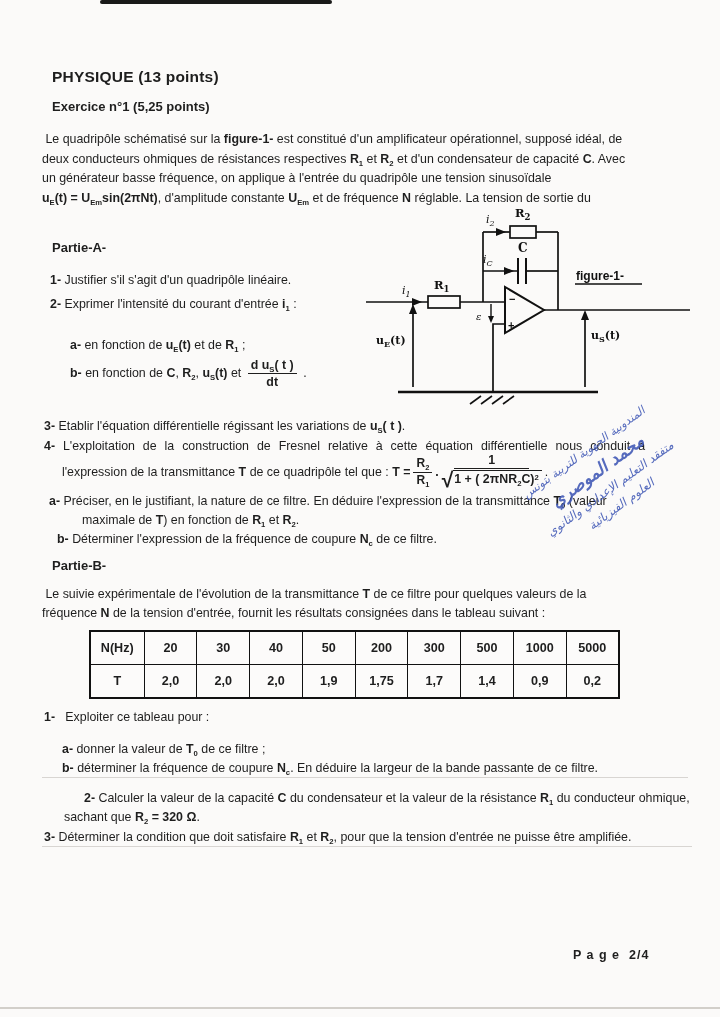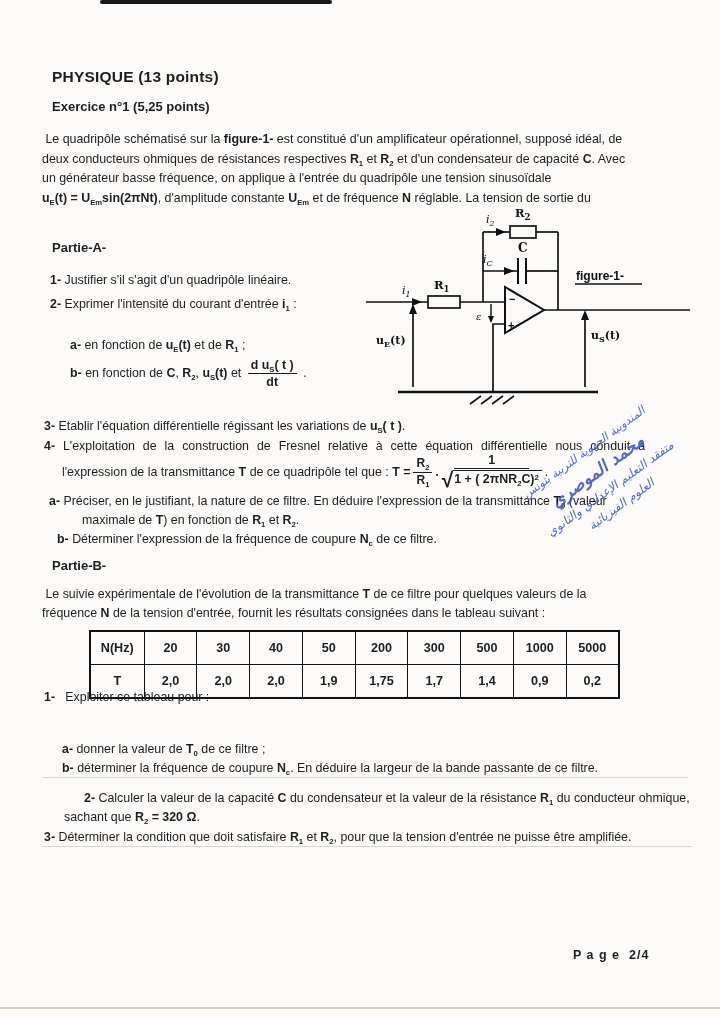--- a/index.html
+++ b/index.html
@@ -142,21 +142,21 @@
     <td>1,9</td>
     <td>1,75</td>
     <td>1,7</td>
     <td>1,4</td>
     <td>0,9</td>
     <td>0,2</td>
   </tr>
 </tbody>
   </table>
 
-<div class="abs txt line nw" style="left:44px;top:688px;"><span style="font-weight: bold;">1- </span><span>  Exploiter ce tableau pour :</span></div>
+<div class="abs txt line nw" style="left:44px;top:708px;"><span style="font-weight: bold;">1- </span><span>  Exploiter ce tableau pour :</span></div>
 <div class="abs txt line nw" style="left:62px;top:740px;"><span style="font-weight: bold;">a- </span><span>donner la valeur de </span><span style="font-weight: bold;">T</span><sub style="font-weight: bold;">0</sub><span> de ce filtre ;</span></div>
 <div class="abs txt line nw" style="left:62px;top:759px;"><span style="font-weight: bold;">b- </span><span>déterminer la fréquence de coupure </span><span style="font-weight: bold;">N</span><sub style="font-weight: bold;">c</sub><span>. En déduire la largeur de la bande passante de ce filtre.</span></div>
 <div class="abs txt line nw" style="left:44px;top:789px;margin-left:40px;"><span style="font-weight: bold;">2- </span><span>Calculer la valeur de la capacité </span><span style="font-weight: bold;">C</span><span> du condensateur et la valeur de la résistance </span><span style="font-weight: bold;">R</span><sub style="font-weight: bold;">1</sub><span> du conducteur ohmique,</span></div>
 <div class="abs txt line nw" style="left:64px;top:808px;"><span>sachant que </span><span style="font-weight: bold;">R</span><sub style="font-weight: bold;">2</sub><span style="font-weight: bold;"> = 320 Ω</span><span>.</span></div>
 <div class="abs txt line nw" style="left:44px;top:828px;"><span style="font-weight: bold;">3- </span><span>Déterminer la condition que doit satisfaire </span><span style="font-weight: bold;">R</span><sub style="font-weight: bold;">1</sub><span> et </span><span style="font-weight: bold;">R</span><sub style="font-weight: bold;">2</sub><span>, pour que la tension d'entrée ne puisse être amplifiée.</span></div>
 
 <svg class="abs circ" style="left:358px;top:200px;" width="352" height="210" viewBox="0 0 352 210">
   <g stroke="#111" stroke-width="1.7" fill="none">
 
     <path d="M8,102 H70"></path>

